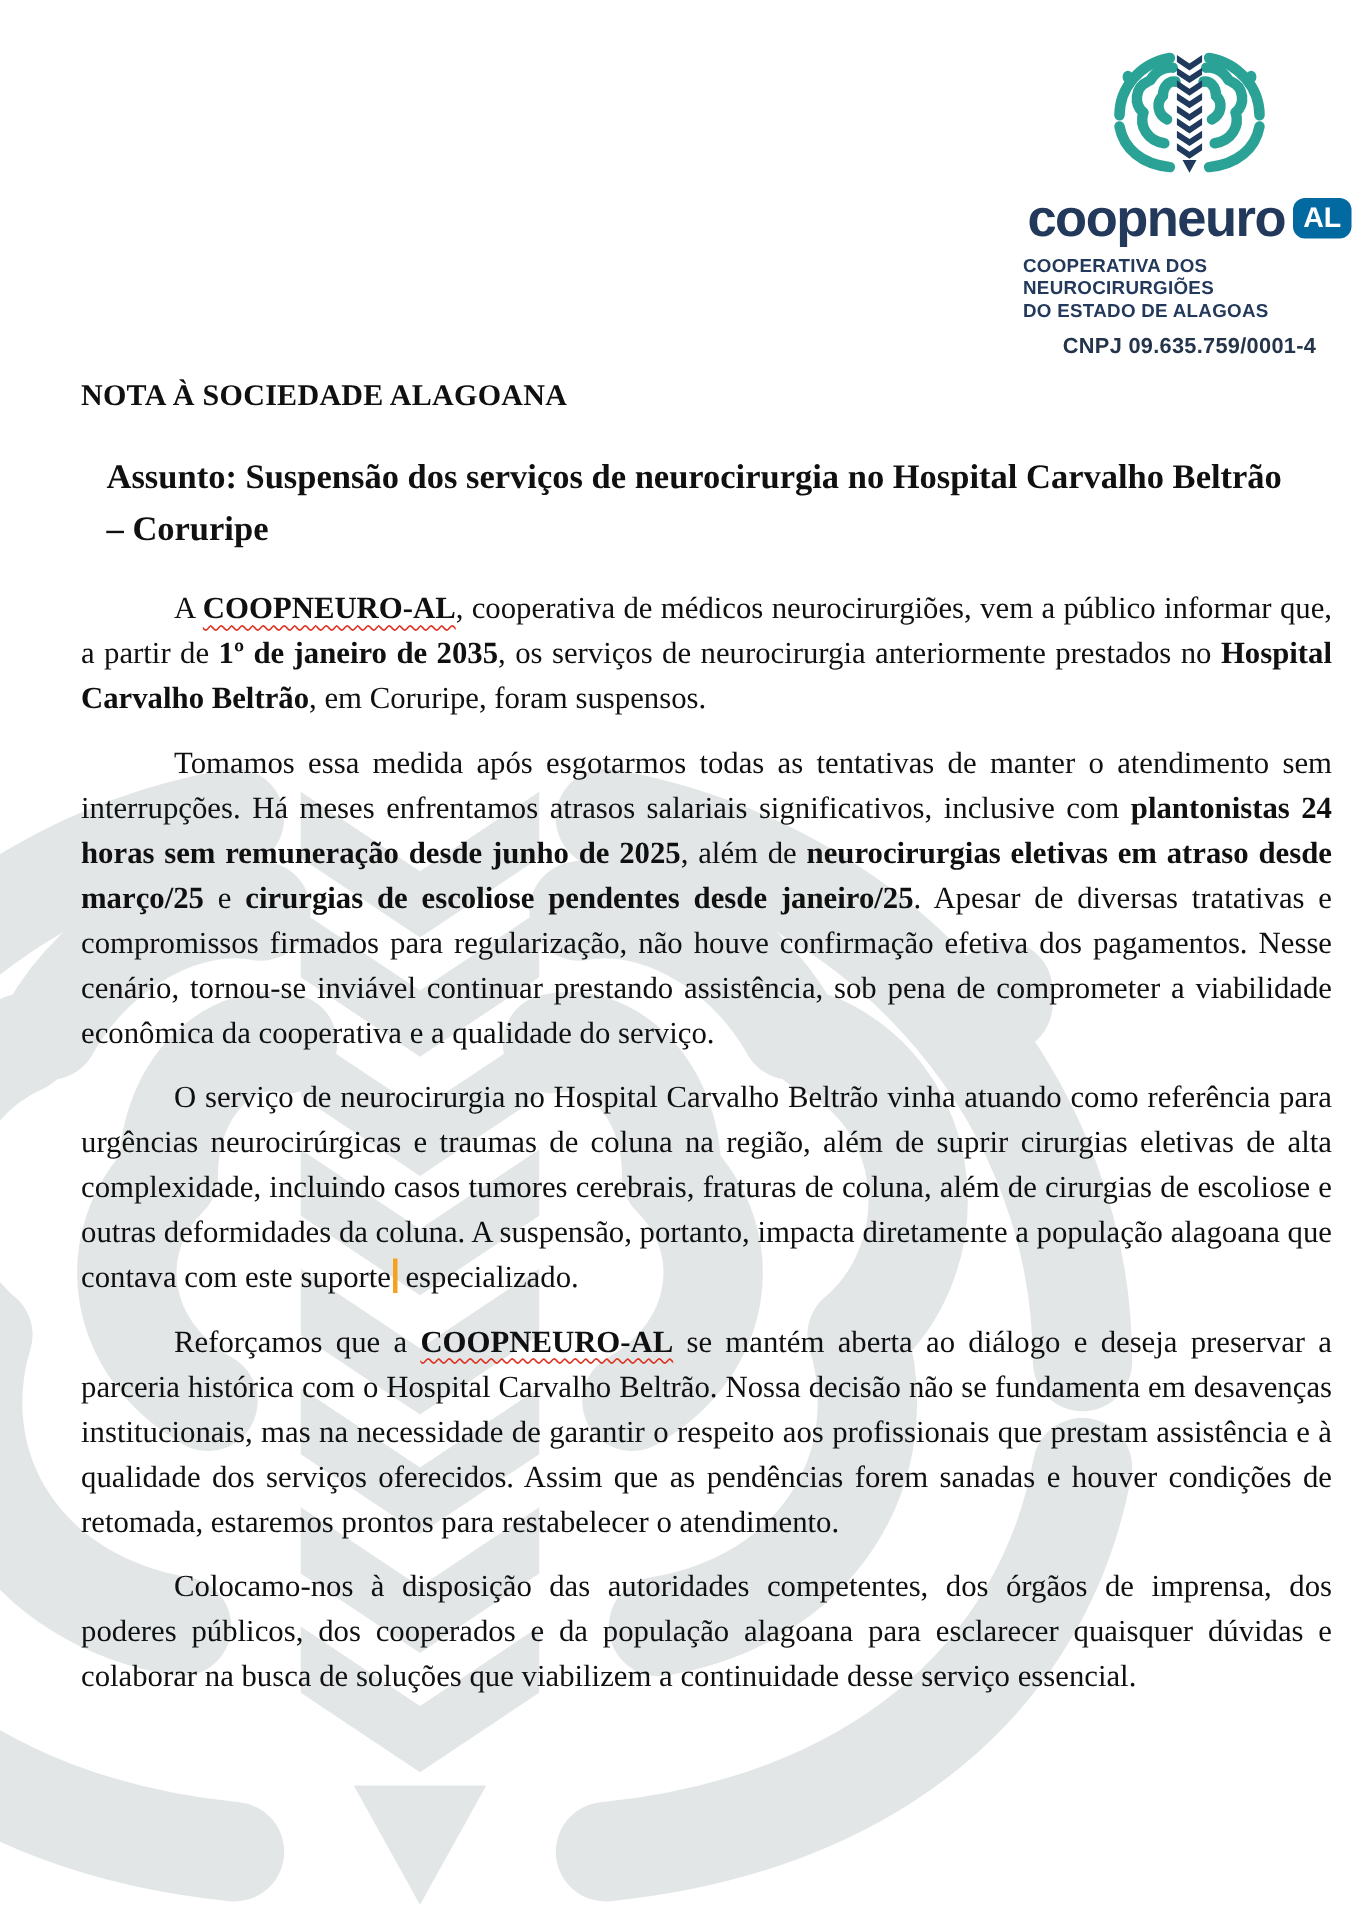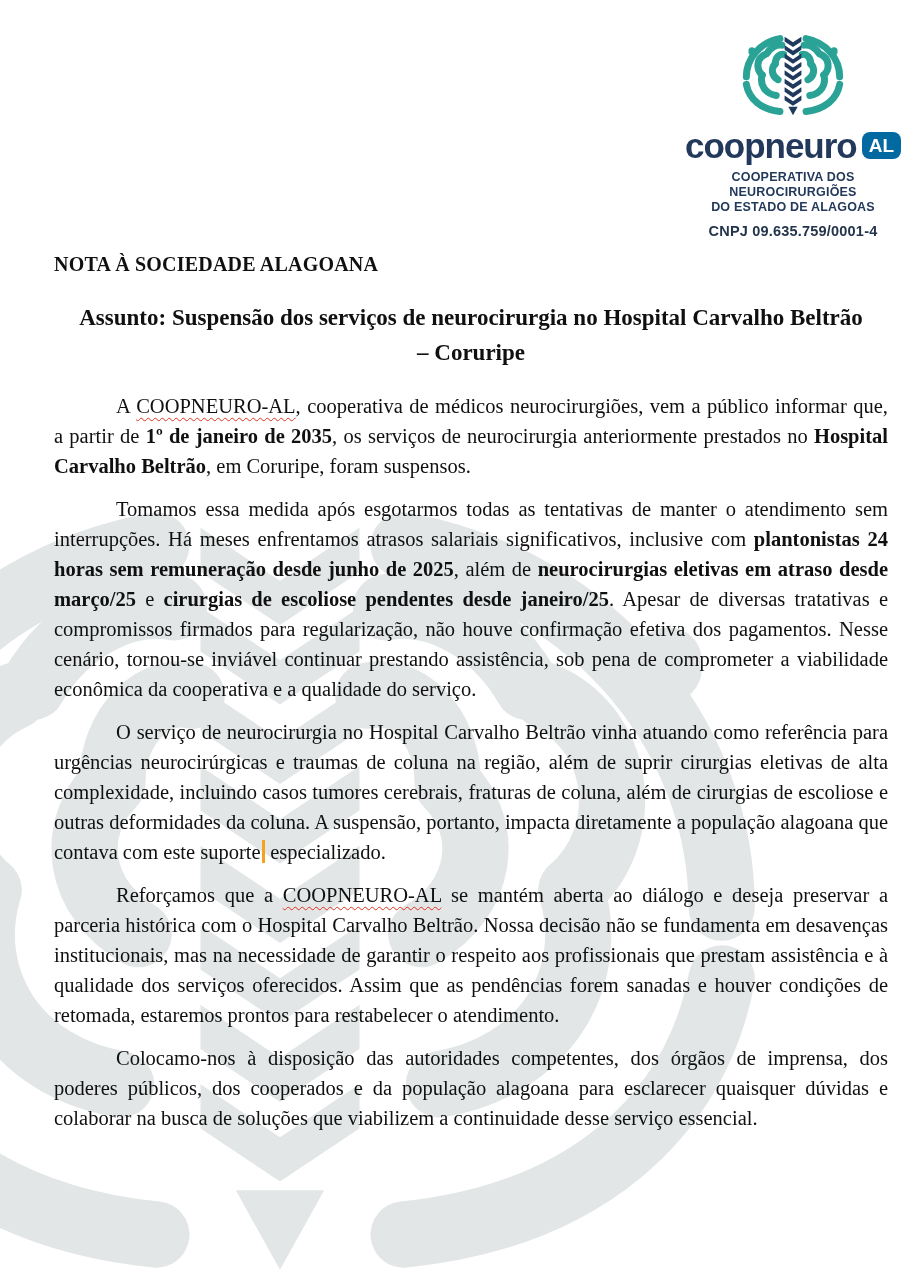--- a/index.html
+++ b/index.html
@@ -41,62 +41,62 @@
     color:#23395b;line-height:1;
   }
   .brand-badge{
     background:#0369a1;color:#ffffff;
     font-size:19px;font-weight:bold;
     border-radius:8px;
     padding:4px 7px;line-height:1;
   }
   .logo-subtitle{
     margin-top:7px;
-    text-align:center;
     color:#23395b;font-weight:bold;
     font-size:12.5px;line-height:1.18;letter-spacing:.2px;
   }
   .logo-cnpj{
     margin-top:9px;
     color:#24344a;font-weight:bold;
     font-size:14.5px;letter-spacing:.2px;
   }
   
   .letter{
     position:relative;z-index:1;
     padding:0 26px 0 54px;
   }
   .doc-heading{
     margin:253px 0 0 0;
     font-size:20px;font-weight:bold;
     letter-spacing:.2px;
   }
   .doc-title{
     margin:24px auto 0 auto;
-    text-align:center;
+    text-align:left;
     font-size:23px;font-weight:bold;
     line-height:35px;
     max-width:800px;
   }
   .doc-body{margin-top:21px;}
   .para{
     margin:0 0 13px 0;
     font-size:20.5px;
     line-height:30px;
     text-align:justify;
     text-indent:62px;
   }
   .para .bold{font-weight:bold;}
   .para .squiggly{
     text-decoration-line:underline;
     text-decoration-style:wavy;
     text-decoration-color:#e0301e;
     text-decoration-thickness:1px;
     text-underline-offset:4px;
     text-decoration-skip-ink:none;
+    font-weight:bold;
   }
   .caret{
     display:inline-block;
     width:3.5px;height:23px;
     background:#f6a11f;
     vertical-align:-4px;
     margin-left:1px;
   }
 </style>
 </head>

